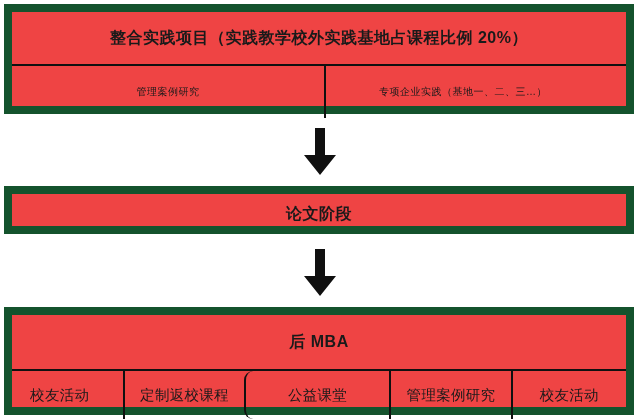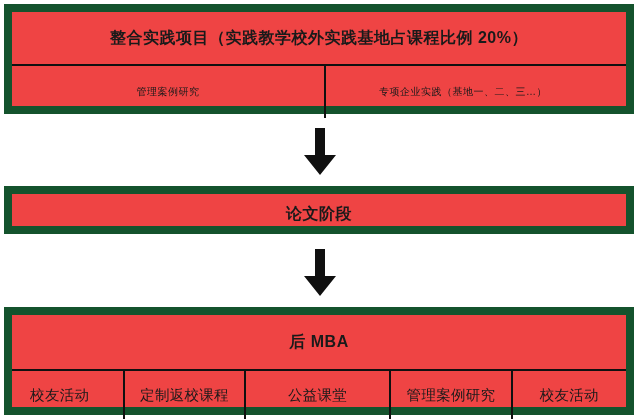--- a/index.html
+++ b/index.html
@@ -98,21 +98,21 @@
   #block-post {
     left: 4px;
     top: 307px;
     width: 630px;
     height: 108px;
   }
   #block-post .row-1 { height: 54px; }
   #block-post .row-2 { height: 50px; }
   #block-post .c0 { width: 100px; font-family: Liberation Mono, monospace; }
   #block-post .c1 { width: 126px; margin-left: 16px; }
-  #block-post .c2 { width: 153px; }
+  #block-post .c2 { width: 153px; border-radius: 9px; }
   #block-post .c3 { width: 127px; }
   #block-post .c4 { width: 121px; }
 
   
   .arrow {
     position: absolute;
     width: 34px;
     height: 48px;
   }
   #arrow-1 { left: 303px; top: 128px; }

